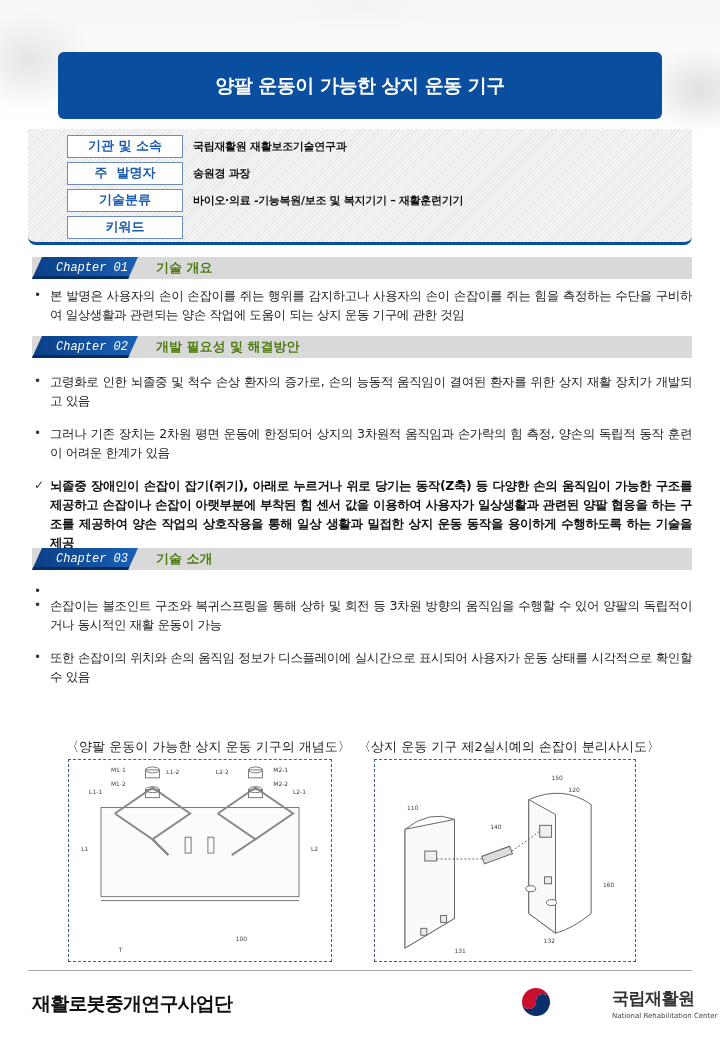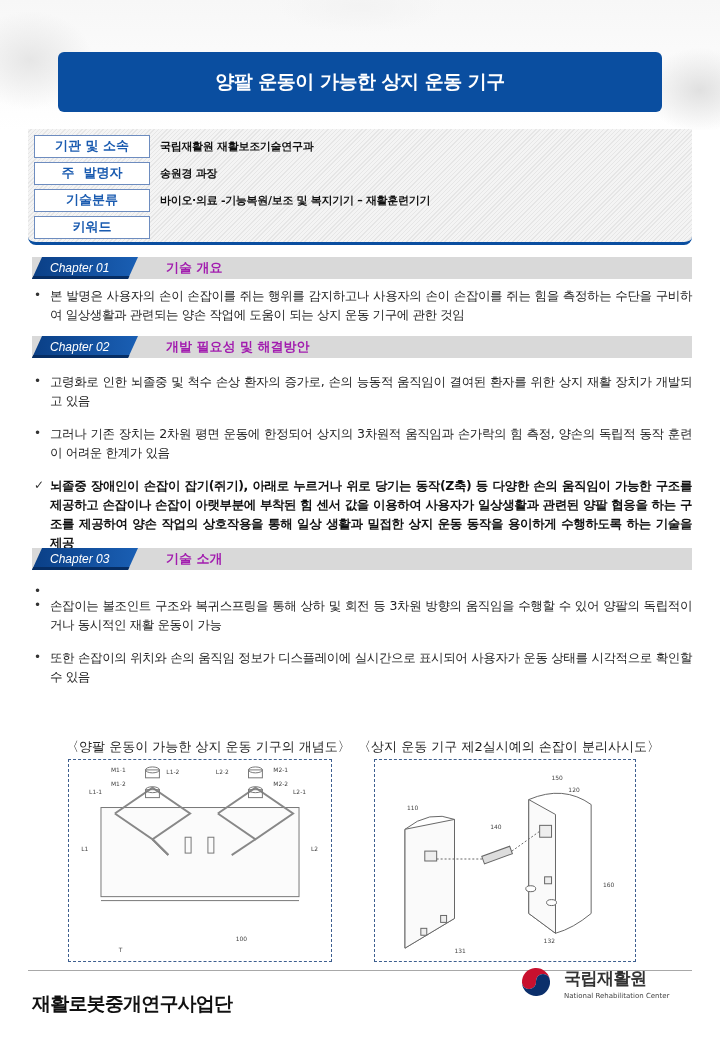--- a/index.html
+++ b/index.html
@@ -9,77 +9,77 @@
   .cloud-bg {
     position: absolute; left: 0; top: 0; width: 720px; height: 130px;
     background:
       radial-gradient(ellipse 90px 70px at 30px 60px, #e6e6e6 0%, rgba(230,230,230,0) 70%),
       radial-gradient(ellipse 80px 60px at 700px 90px, #e0e0e0 0%, rgba(224,224,224,0) 70%),
       radial-gradient(ellipse 120px 40px at 360px 5px, #f3f3f3 0%, rgba(243,243,243,0) 70%),
       linear-gradient(#f7f7f7, #ffffff);
   }
 
   .title-bar {
-    position: absolute; left: 58px; top: 52px; width: 604px; height: 60px;
+    position: absolute; left: 58px; top: 52px; width: 604px; height: 67px;
     background: #0a4ea0; border-radius: 6px;
     display: flex; align-items: center; justify-content: center;
     color: #fff; font-size: 19px; font-weight: bold; letter-spacing: -0.5px;
   }
 
   .info-box {
     position: absolute; left: 28px; top: 129px; width: 664px; height: 116px;
     background: repeating-linear-gradient(135deg, #f4f4f4 0px, #f4f4f4 2px, #e6e6e6 2px, #e6e6e6 3px);
     border-bottom: 3px solid #0a4ea0;
     border-radius: 0 0 8px 8px;
     padding: 4px 6px;
   }
-  .info-row { display: flex; align-items: center; height: 26px; margin-bottom: 1px; }
+  .info-row { display: flex; align-items: center; height: 26px; margin-bottom: 1px; margin-left: 33px; }
   .info-label {
     width: 116px; height: 23px; background: #fff; border: 1px solid #6d8cbf;
     color: #1a5bb0; font-size: 13px; font-weight: bold;
     display: flex; align-items: center; justify-content: center;
     margin-right: 10px;
   }
   .info-value { font-size: 11px; font-weight: bold; color: #111; letter-spacing: -0.3px; }
 
   .chapter-bar {
     position: absolute; left: 32px; width: 660px; height: 22px;
     background: #d9d9d9; display: flex; align-items: center;
   }
   .chapter-tag {
     position: relative; width: 106px; height: 22px;
     background: linear-gradient(90deg, #0a3f86 0%, #1a5fb4 100%);
     clip-path: polygon(10px 0, 106px 0, 96px 22px, 0 22px);
     color: #fff; font-style: italic; font-size: 12px;
-    display: flex; align-items: center; padding-left: 18px;
-    font-family: Liberation Sans, sans-serif;
+    display: flex; align-items: center; padding-left: 24px;
+    font-family: Liberation Mono, monospace;
   }
   .chapter-tag::after {
     content: ""; position: absolute; left: 0; bottom: 0; width: 100%; height: 3px; background: #062d63;
   }
-  .chapter-title { margin-left: 28px; font-size: 13px; font-weight: bold; color: #a21caf; }
+  .chapter-title { margin-left: 18px; font-size: 13px; font-weight: bold; color: #4d7c0f; }
 
   .bullets { position: absolute; left: 32px; width: 660px; }
   .bullet {
     position: relative; padding-left: 18px; font-size: 12.5px; line-height: 19px;
     color: #222; text-align: justify; letter-spacing: -0.4px;
   }
   .bullet .mark { position: absolute; left: 2px; top: 0; font-size: 12px; color: #333; }
   .bullet.bold { font-weight: bold; color: #111; }
 
   .figures { position: absolute; left: 0; top: 738px; width: 720px; }
   .fig-caption { position: absolute; font-size: 13px; color: #222; white-space: nowrap; }
   .fig-frame {
     position: absolute; border: 1px dashed #3e5f8f; background: #fff;
   }
   .fig-frame svg { width: 100%; height: 100%; }
 
   .footer-line { position: absolute; left: 28px; top: 970px; width: 664px; height: 1px; background: #a8a8a8; }
   .footer-left { position: absolute; left: 32px; top: 991px; font-size: 19px; font-weight: bold; color: #111; letter-spacing: -0.8px; text-align: right; }
-  .footer-logo { position: absolute; left: 516px; top: 963px; display: flex; align-items: center; }
+  .footer-logo { position: absolute; left: 516px; top: 983px; display: flex; align-items: center; gap: 48px; }
   .logo-mark { width: 40px; height: 40px; }
   .logo-text { margin-left: 8px; }
   .logo-ko { font-size: 17px; font-weight: bold; color: #333; letter-spacing: -0.5px; }
   .logo-en { font-size: 7px; color: #444; margin-top: 2px; }
 </style>
 </head>
 <body>
 
 <div class="cloud-bg"></div>
 

